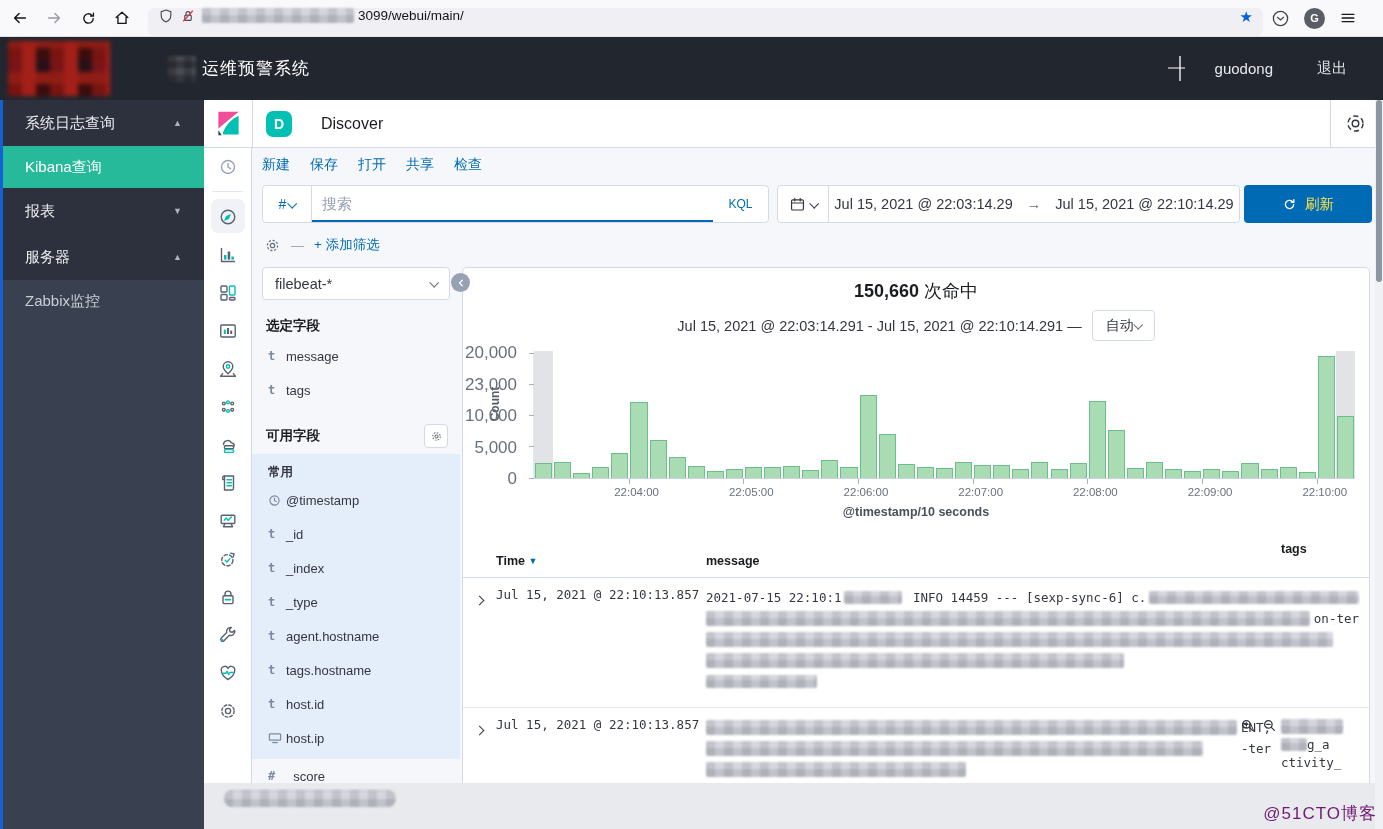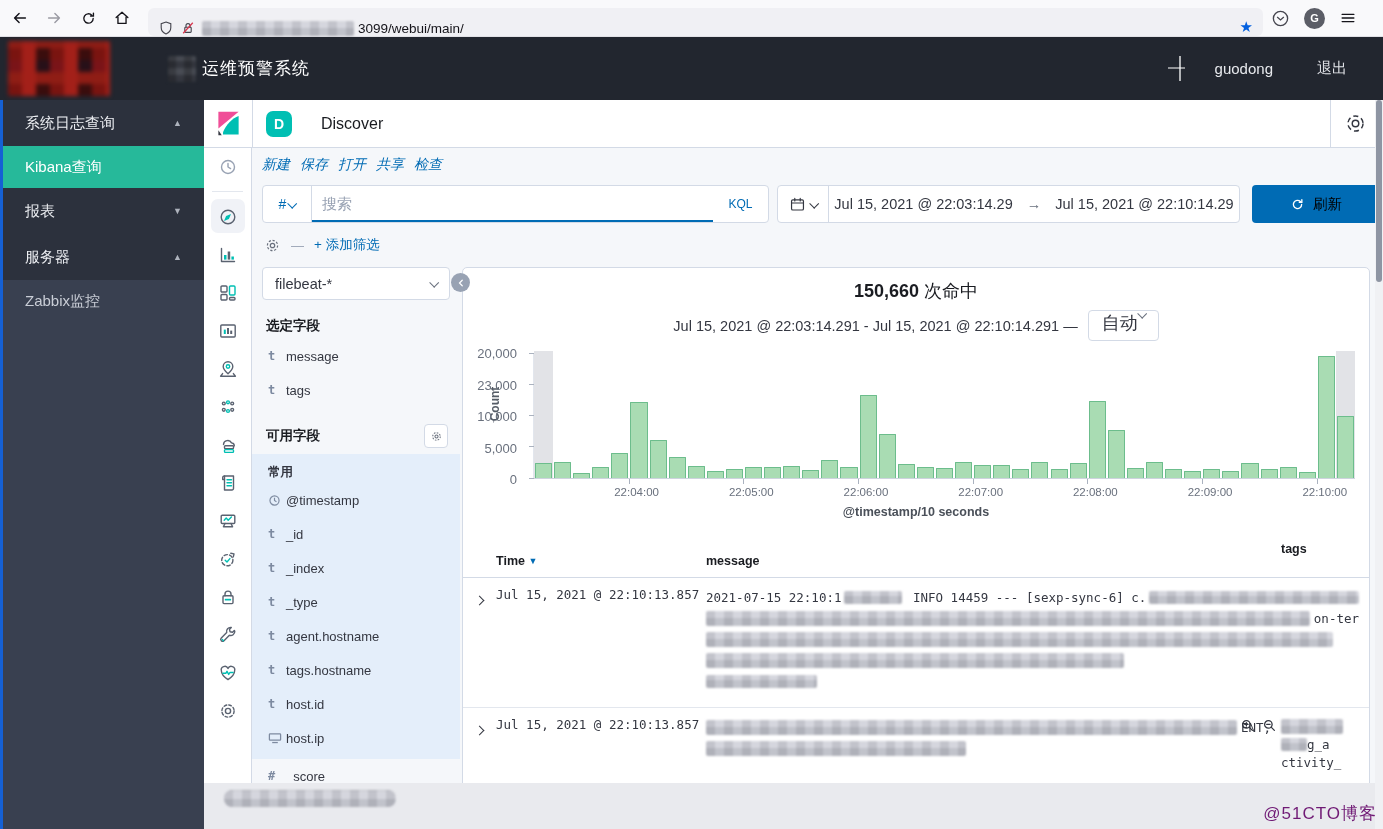--- a/index.html
+++ b/index.html
@@ -24,21 +24,21 @@
         background-blend-mode:multiply; filter:blur(1.6px); }
 
   svg.ic { display:block; }
 
   
   .browser { position:absolute; left:0; top:0; width:1383px; height:37px; background:#f9f9fb;
              border-bottom:1px solid #e1e1e6; display:flex; align-items:center; }
   .b-btn { width:28px; height:28px; display:flex; align-items:center; justify-content:center;
            border-radius:4px; color:#15141a; margin-left:6px; }
   .urlbar { height:28px; flex:0 0 1115px; margin-left:12px; background:#f0f0f4; border-radius:6px;
-            display:flex; align-items:flex-end; padding:0 10px;margin-top:7px; }
+            display:flex; align-items:flex-start; padding:0 10px;margin-top:7px; }
   .urlbar .txt { font-size:13.5px; color:#15141a; margin-left:4px; }
   .url-star { margin-left:auto; color:#0360df; font-size:15px; }
   .b-right { display:flex; align-items:center; margin-left:8px; gap:14px; }
   .g-avatar { width:21px; height:21px; border-radius:50%; background:#5b5d66; color:#fff;
               font-size:11px; font-weight:bold; display:flex; align-items:center; justify-content:center; }
 
   
   .app-header { position:absolute; left:0; top:37px; width:1383px; height:63px; background:var(--header-bg,#22262F);
                 display:flex; align-items:center; }
   .logo-blur { width:102px; height:55px; margin-left:8px; }
@@ -81,39 +81,39 @@
   .rail-item { width:48px; height:38px; display:flex; align-items:center; justify-content:center; }
   .rail-item.sel { position:relative; }
   .rail-item.sel::before { content:""; position:absolute; left:7px; top:1px; width:34px; height:34px;
                            background:#f0f2f7; border-radius:7px; }
   .rail-item svg { position:relative; }
   .rail-div { height:1px; background:#e3e7ee; margin:5px 8px 6px; }
   .rail-bottom { position:absolute; bottom:0; left:0; width:48px; height:46px; background:#fff;
                  border-top:1px solid #e3e7ee; display:flex; align-items:center; justify-content:center; }
 
   
-  .links-row { position:absolute; left:58px; top:8px; display:flex; gap:10px;font-style:italic; }
+  .links-row { position:absolute; left:58px; top:8px; display:flex; gap:20px; }
   .tb-link { color:var(--blue,#006BB4); font-size:14px; cursor:pointer; }
   .search-row { position:absolute; left:58px; top:37px; height:38px; display:flex; }
   .search-group { width:507px; height:38px; background:#fff; border:1px solid #d3dae6; border-radius:4px;
                   display:flex; align-items:stretch; }
   .hash-btn { width:49px; border-right:1px solid #d3dae6; display:flex; align-items:center; justify-content:center;
               color:var(--blue,#006BB4); font-size:14px; gap:2px; }
   .search-input-wrap { flex:1; position:relative; border-bottom:2px solid var(--blue,#006BB4); }
   .search-input { width:100%; height:100%; border:none; outline:none; font-size:15px; padding:0 10px;
                   font-family:"Liberation Sans",sans-serif; color:#343741; background:transparent; }
   .search-input::placeholder { color:#98a2b3; }
   .kql { width:55px; display:flex; align-items:center; justify-content:center; color:var(--blue,#006BB4); font-size:12px; }
   .date-group { margin-left:8px; width:463px; height:38px; background:#fff; border:1px solid #d3dae6;
                 border-radius:4px; display:flex; align-items:stretch; }
   .cal-btn { width:51px; border-right:1px solid #d3dae6; display:flex; align-items:center; justify-content:center; gap:4px; color:#343741; }
   .date-text { flex:1; display:flex; align-items:center; justify-content:center; gap:14px;
                font-size:14.5px; color:#343741; }
-  .refresh-btn { margin-left:12px; width:128px; height:38px; background:var(--blue,#006BB4); border:none;
-                 border-radius:4px; color:#000000; font-size:14.5px; display:flex; align-items:center;
+  .refresh-btn { margin-left:4px; width:128px; height:38px; background:var(--blue,#006BB4); border:none;
+                 border-radius:4px; color:#fde047; font-size:14.5px; display:flex; align-items:center;
                  justify-content:center; gap:8px; cursor:pointer; font-family:inherit; }
   .filter-row { position:absolute; left:60px; top:88px; display:flex; align-items:center; gap:10px; }
   .filter-dash { color:#98a2b3; font-size:13px; }
   .add-filter { color:var(--blue,#006BB4); font-size:13.5px; cursor:pointer; }
 
   
   .fields-panel { position:absolute; left:48px; top:119px; width:208px; bottom:46px; padding:0 0 0 10px; }
   .index-select { width:188px; height:33px; background:#fff; border:1px solid #d3dae6; border-radius:4px;
                   display:flex; align-items:center; padding:0 12px; font-size:14.5px; color:#343741; }
   .index-select .chev { margin-left:auto; }
@@ -129,27 +129,27 @@
   .popular .sub { font-size:12.5px; font-weight:bold; color:#343741; padding:10px 0 2px 6px; }
 
   
   .card { position:absolute; left:258px; top:119px; width:908px; height:525px; background:#fff;
           border:1px solid #d3dae6; border-radius:5px; overflow:hidden; }
   .hits { text-align:center; margin-top:11px; font-size:18px; color:#1a1c21; }
   .hits b { font-weight:bold; }
   .range-line { text-align:center; margin-top:7px; font-size:14.5px; color:#343741;
                 display:flex; align-items:center; justify-content:center; gap:10px; }
   .interval-btn { height:31px; background:#fff; border:1px solid #d3dae6; border-radius:4px; padding:0 13px;
-                  font-size:18px; color:#343741; display:flex; align-items:flex-start; gap:0; }
+                  font-size:14px; color:#343741; display:flex; align-items:center; gap:0; }
 
   .chart { position:relative; margin-top:10px; height:176px; }
   .ylab { position:absolute; left:2px; top:46px; transform:rotate(-90deg); transform-origin:center;
           font-size:12px; font-weight:bold; color:#555c66; width:60px; text-align:center; }
   .yaxis { position:absolute; left:0; top:2px; width:62px; height:126px; }
-  .ytick { position:absolute; right:8px; font-size:13px; color:#69707d; transform:translateY(50%); }
+  .ytick { position:absolute; right:8px; font-size:17px; color:#69707d; transform:translateY(50%); }
   .plot { position:absolute; left:70px; right:14px; top:2px; height:126px;
           border-bottom:1px solid #cdd3de; border-left:1px solid #e2e6ed; }
   .bar { position:absolute; bottom:0; background:var(--bar-fill,#A9DCB3); border:1px solid var(--bar-stroke,#6CBD8C);
          border-bottom:none; border-radius:1px 1px 0 0; }
   .partial { position:absolute; bottom:0; top:-2px; background:#e2e3e7; }
   .ymark { position:absolute; left:-5px; width:5px; height:1px; background:#aab2bf; }
   .xaxis { position:absolute; left:70px; right:14px; top:128px; height:24px; }
   .xtickmark { position:absolute; top:0; width:1px; height:5px; background:#aab2bf; }
   .xticklab { position:absolute; top:7px; transform:translateX(-50%); font-size:11.5px; color:#69707d;margin-left:8px; }
   .xlab { position:absolute; left:0; right:0; top:154px; text-align:center; font-size:12.5px; font-weight:bold; color:#4a5059; }
@@ -670,20 +670,21 @@
                     <path d="M12.2 12.2L16.5 16.5"></path>
                     <path d="M6.3 8.5h4.4M8.5 6.3v4.4"></path>
                   </svg>
                 <svg class="ic" width="15" height="15" viewBox="0 0 20 20" fill="none" stroke="#343741" stroke-width="1.7" stroke-linecap="round">
                     <circle cx="8.5" cy="8.5" r="5"></circle>
                     <path d="M12.2 12.2L16.5 16.5"></path>
                     <path d="M6.3 8.5h4.4"></path>
                   </svg>
               </div>
               <div class="mline"><span class="cz grow" style="height:15px"></span><span style="margin-left:4px">ENT,</span></div>
+              <div class="mline"><span class="cz grow" style="height:15px;max-width:88%"></span><span style="margin-left:auto">-ter</span></div>
               <div class="mline"><span class="cz" style="width:46%;height:15px"></span></div>
             </div>
             <div class="td-tags">
               <div class="mline" style="height:18px"><span class="cz" style="width:62px;height:15px"></span></div>
               <div class="mline" style="height:18px"><span class="cz" style="width:26px;height:13px"></span><span>g_a</span></div>
               <div class="mline" style="height:18px"><span>ctivity_</span></div>
             </div>
           </div>
         </div>
       </div>

